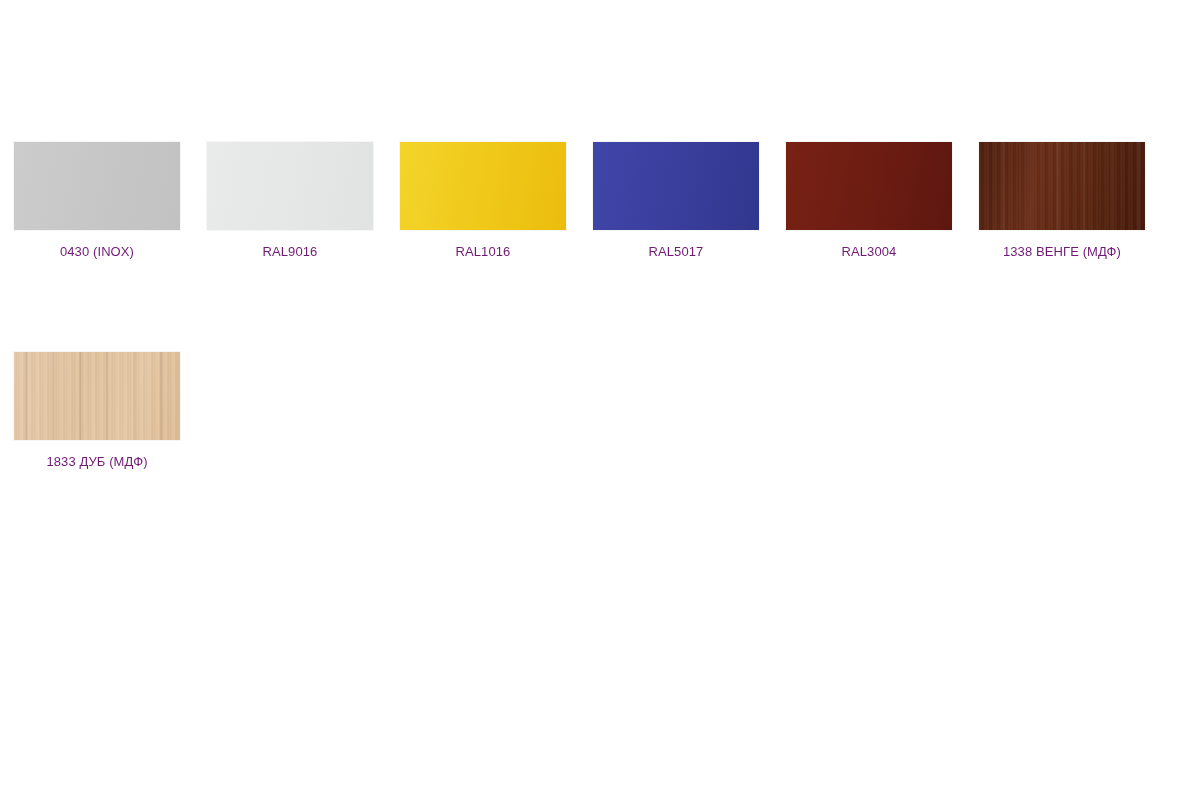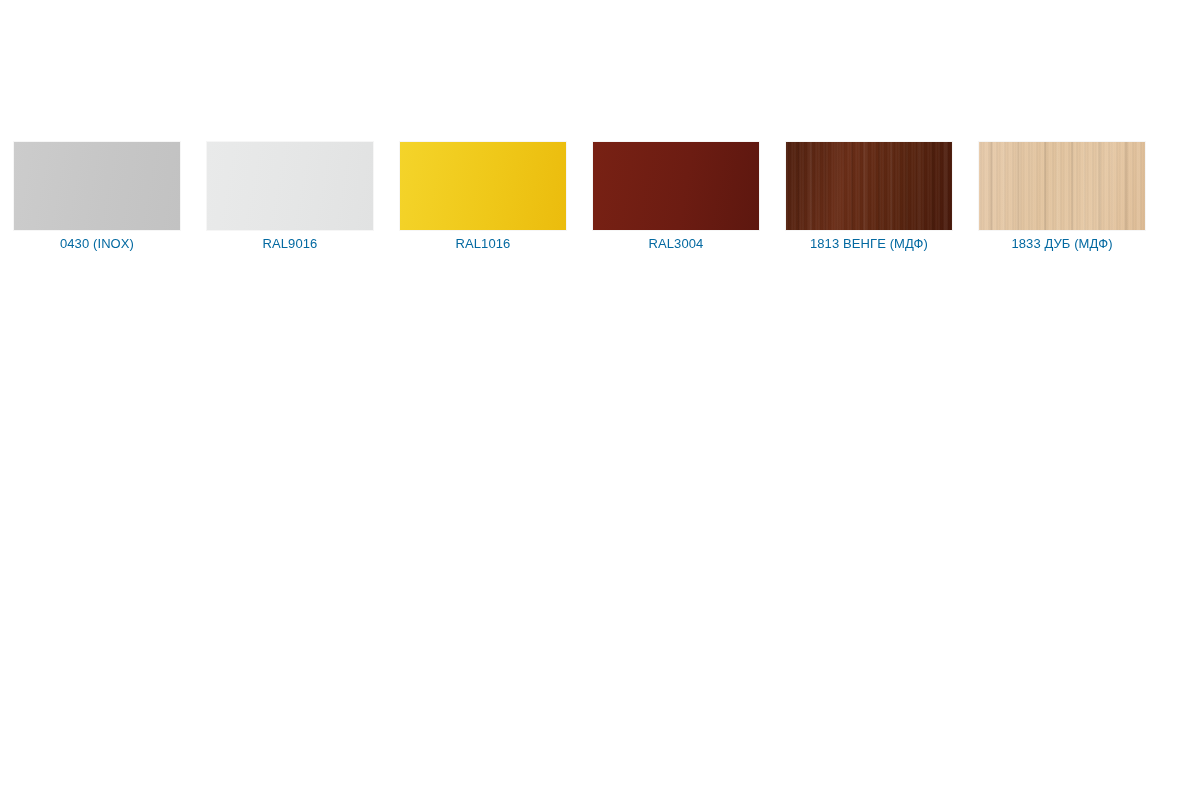--- a/index.html
+++ b/index.html
@@ -41,22 +41,22 @@
     overflow: hidden;
     box-shadow: 0 0 0 1px rgba(0,0,0,0.035);
   }
 
   .swatch-label {
     display: block;
     width: 166px;
     text-align: center;
     font-size: 13px;
     line-height: 16px;
-    color: #0369a1;
-    margin-top: 6px;
+    color: #701a75;
+    margin-top: 14px;
     letter-spacing: 0.1px;
     white-space: nowrap;
   }
 
   
   .grain::before {
     content: "";
     position: absolute;
     inset: 0;
     background-image: repeating-linear-gradient(
@@ -98,24 +98,28 @@
     </div>
     <div class="swatch-cell">
       <div class="swatch-chip" style="background: linear-gradient(100deg, rgb(233, 234, 234) 0%, rgb(229, 230, 230) 55%, rgb(225, 226, 226) 100%);"></div>
       <span class="swatch-label">RAL9016</span>
     </div>
     <div class="swatch-cell">
       <div class="swatch-chip" style="background: linear-gradient(100deg, rgb(244, 212, 42) 0%, rgb(239, 200, 25) 55%, rgb(235, 188, 13) 100%);"></div>
       <span class="swatch-label">RAL1016</span>
     </div>
     <div class="swatch-cell">
+      <div class="swatch-chip" style="background: linear-gradient(100deg, rgb(64, 70, 168) 0%, rgb(57, 62, 156) 55%, rgb(49, 54, 141) 100%);"></div>
+      <span class="swatch-label">RAL5017</span>
+    </div>
+    <div class="swatch-cell">
       <div class="swatch-chip" style="background: linear-gradient(100deg, rgb(120, 33, 20) 0%, rgb(108, 28, 18) 55%, rgb(93, 23, 15) 100%);"></div>
       <span class="swatch-label">RAL3004</span>
     </div>
     <div class="swatch-cell">
       <div class="swatch-chip grain" style="background: linear-gradient(100deg, rgb(80, 32, 15) 0%, rgb(106, 45, 23) 35%, rgb(88, 36, 15) 70%, rgb(72, 25, 11) 100%);"></div>
-      <span class="swatch-label">1813 ВЕНГЕ (МДФ)</span>
+      <span class="swatch-label">1338 ВЕНГЕ (МДФ)</span>
     </div>
     <div class="swatch-cell">
       <div class="swatch-chip grain" style="background: linear-gradient(100deg, rgb(231, 203, 172) 0%, rgb(226, 196, 159) 40%, rgb(230, 201, 166) 72%, rgb(223, 189, 150) 100%);"></div>
       <span class="swatch-label">1833 ДУБ (МДФ)</span>
     </div>
   </div>
 
 </body></html>

